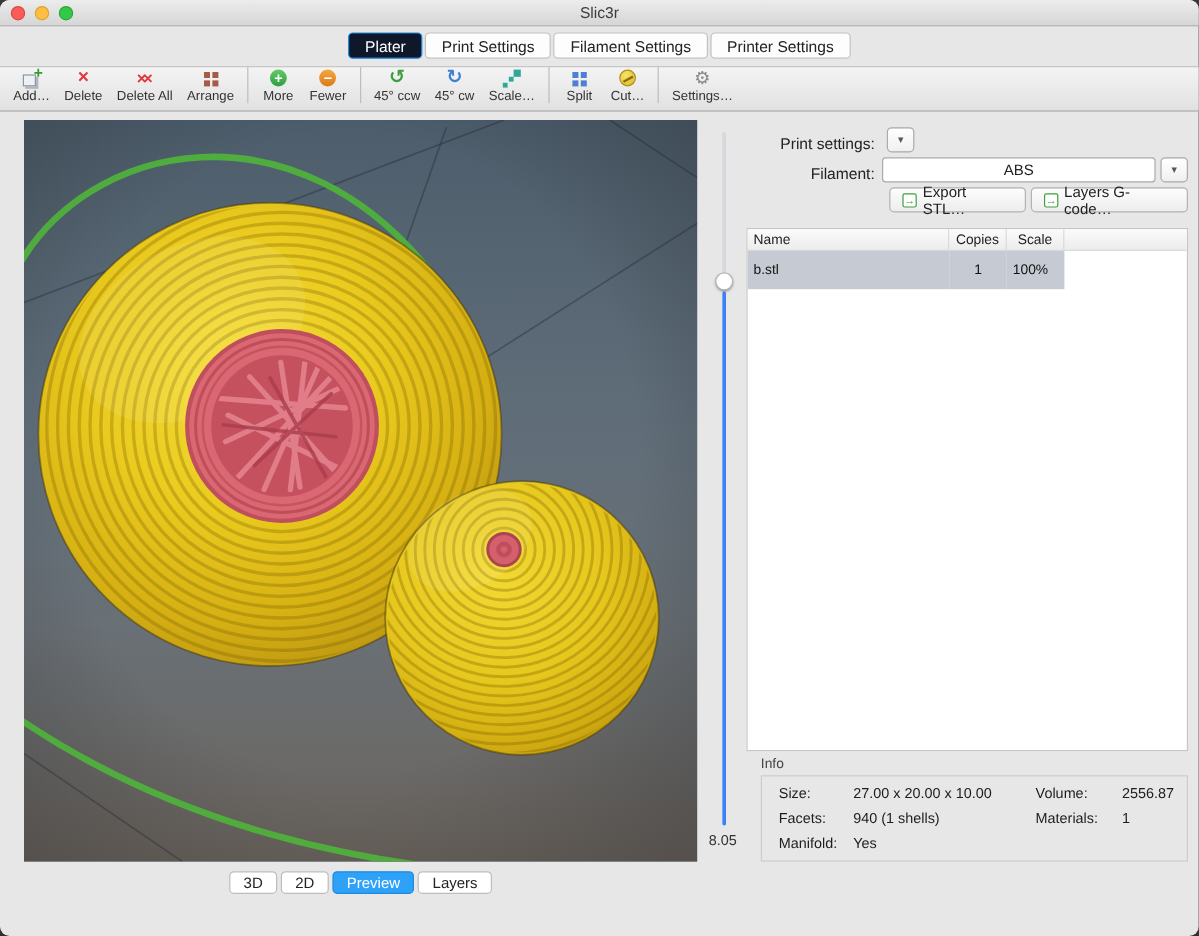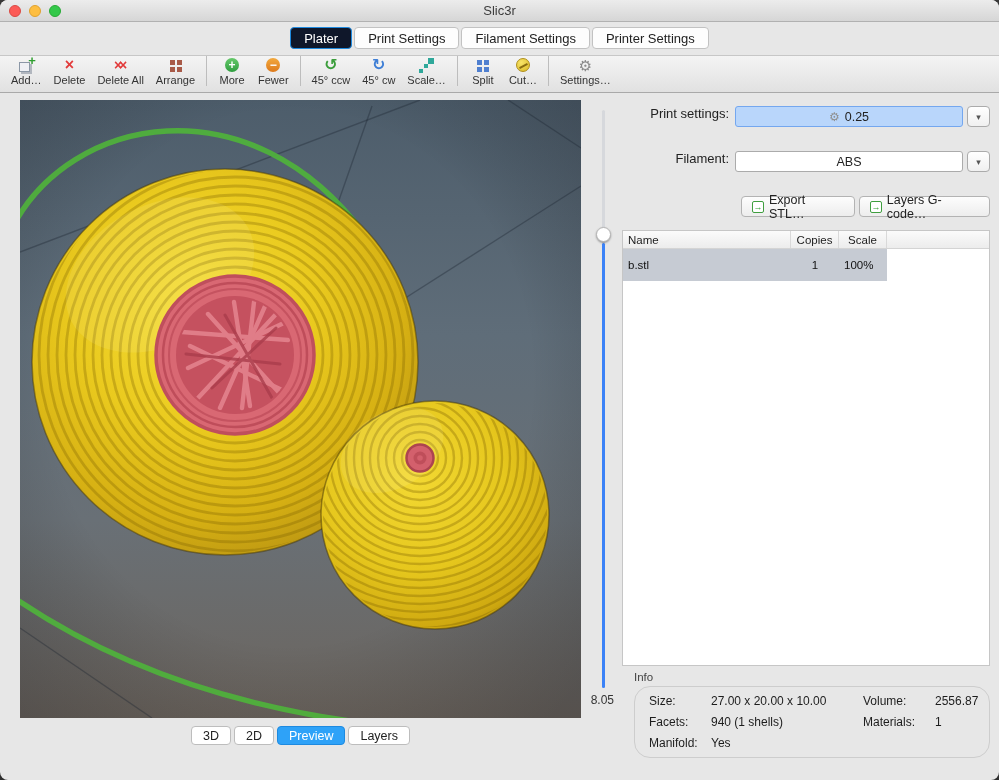--- a/index.html
+++ b/index.html
@@ -64,21 +64,21 @@
   .slider-thumb{position:absolute;left:0;top:117px;width:15px;height:15px;background:#fff;border:1px solid #b5b5b5;border-radius:50%;box-shadow:0 1px 2px rgba(0,0,0,.35)}
   .slider-value{position:absolute;left:578px;top:693px;width:36px;text-align:right;font-size:12px;color:#333}
 
   
   .view-tabs{position:absolute;left:20px;top:726px;width:561px;display:flex;justify-content:center;gap:3px}
   .vtab{height:19px;padding:0 11px;display:flex;align-items:center;font-size:12.5px;background:#fff;border:1px solid #bdbdbd;border-radius:4px;color:#222}
   .vtab.selected{background:#2ea2f8;color:#fff;border-color:#1e8ae0}
 
   
   .panel{position:absolute;left:622px;top:106px;width:368px}
-  .form-row{display:flex;align-items:flex-start;height:21px;margin-bottom:24px}
+  .form-row{display:flex;align-items:flex-end;height:21px;margin-bottom:4px}
   .form-label{width:113px;text-align:right;font-size:13px;color:#222;padding-right:6px}
   .combo{flex:1;height:21px;background:#fff;border:1px solid #ababab;border-radius:3px;display:flex;align-items:center;justify-content:center;gap:5px;font-size:12.5px;color:#222}
   .combo.highlight{background:#b9d6fb;border-color:#74a7ef}
   .combo-btn{width:23px;height:21px;margin-left:4px;background:linear-gradient(#fff,#f0f0f0);border:1px solid #ababab;border-radius:4px;display:flex;align-items:center;justify-content:center}
   .i-chevron{font-size:9px;color:#555}
   .i-chevron::before{content:"\25BE"}
   .i-gear-sm{color:#8f8f8f;font-size:12px;line-height:1}
   .i-gear-sm::before{content:"\2699"}
   .i-printer{width:13px;height:10px;border:1px solid #4a4a4a;border-radius:2px;background:linear-gradient(#ececec 0 3px,#6a6a6a 3px)}
   .export-row{display:flex;gap:4px;margin-left:119px;margin-bottom:0}
@@ -98,21 +98,21 @@
   .th-fill{flex:1;border-right:none}
   .trow{display:flex;height:17px;align-items:stretch;color:#111}
   .td{padding:16px 5px;display:flex;align-items:center}
   .td-name{width:168px}
   .td-copies{width:48px;justify-content:center}
   .td-scale{width:48px}
   .trow.selected .sel{background:#c6cbd3}
 
   
   .info-title{margin:5px 0 3px 12px;font-size:11.5px;color:#444}
-  .info-box{margin-left:12px;border:1px solid #cdcdcd;border-radius:16px;padding:7px 8px 7px 14px;display:grid;grid-template-columns:62px 152px 72px auto;row-gap:7px;font-size:12px;color:#1d1d1d}
+  .info-box{margin-left:12px;border:1px solid #cdcdcd;border-radius:0;padding:7px 8px 7px 14px;display:grid;grid-template-columns:62px 152px 72px auto;row-gap:7px;font-size:12px;color:#1d1d1d}
 </style>
 </head>
 <body>
 
 <div class="window">
 
   <div class="titlebar">
     <div class="traffic">
       <span class="light light-close"></span>
       <span class="light light-min"></span>
@@ -375,24 +375,20 @@
       </div>
     <div class="vtab">
         <span>Layers</span>
       </div>
   </div>
 
   <div class="panel">
 
     <div class="form-row">
       <span class="form-label">Print settings:</span>
-      <div class="combo highlight">
-        <span class="i-gear-sm"></span>
-        <span>0.25</span>
-      </div>
       <div class="combo-btn">
           <span class="i-chevron"></span>
         </div>
     </div>
 
     <div class="form-row">
       <span class="form-label">Filament:</span>
       <div class="combo">
         <span>ABS</span>
       </div>

